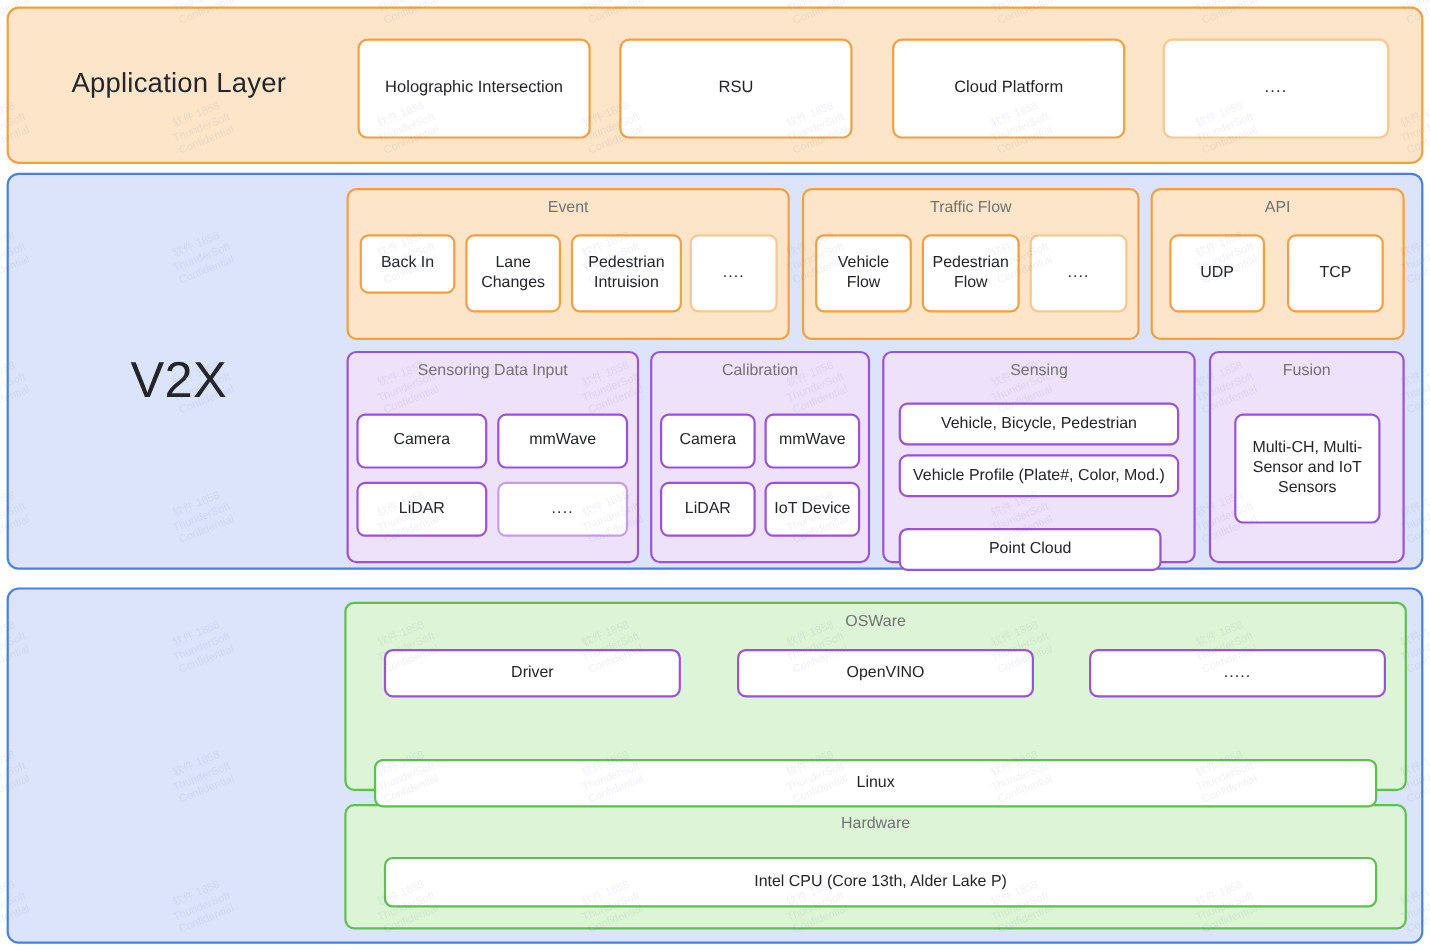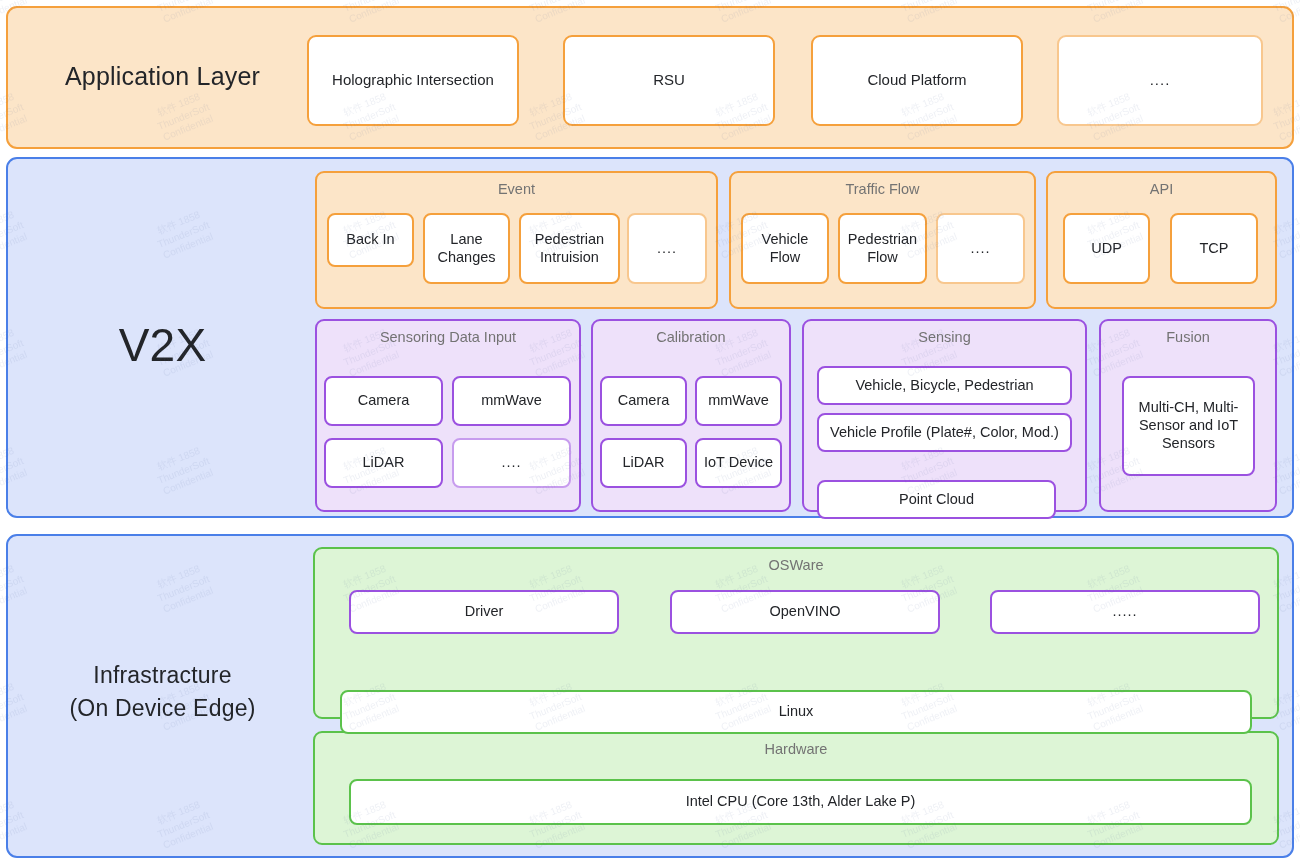--- a/index.html
+++ b/index.html
@@ -288,21 +288,21 @@
 ThunderSoft
 Confidential</span>
       <span style="left: 1272px; top: 806px;">软件 1858
 ThunderSoft
 Confidential</span>
     </div>
 
   <div class="layer layer-app"></div>
   <div class="layer-label lbl-app">Application Layer</div>
 
-  <div class="cell c-orange app-cell" style="left:307px;top:35px;width:212px;height:91px;">
+  <div class="cell c-orange app-cell" style="left:325px;top:35px;width:212px;height:91px;">
     <span>Holographic Intersection</span>
   </div>
   <div class="cell c-orange app-cell" style="left:563px;top:35px;width:212px;height:91px;">
     <span>RSU</span>
   </div>
   <div class="cell c-orange app-cell" style="left:811px;top:35px;width:212px;height:91px;">
     <span>Cloud Platform</span>
   </div>
   <div class="cell c-orange-faint app-cell dots" style="left:1057px;top:35px;width:206px;height:91px;">
     <span>....</span>
@@ -396,24 +396,20 @@
   </div>
 
   <div class="group g-purple" style="left:1099px;top:319px;width:178px;height:193px;">
     <div class="gtitle">Fusion</div>
   </div>
   <div class="cell c-purple" style="left:1122px;top:376px;width:133px;height:100px;">
     <span>Multi-CH, Multi-<br>Sensor and IoT<br>Sensors</span>
   </div>
 
   <div class="layer layer-infra"></div>
-  <div class="layer-label lbl-infra">
-    <div>Infrastracture</div>
-    <div>(On Device Edge)</div>
-  </div>
 
   <div class="group g-green" style="left:313px;top:547px;width:966px;height:172px;">
     <div class="gtitle">OSWare</div>
   </div>
   <div class="cell c-purple" style="left:349px;top:590px;width:270px;height:44px;">
     <span>Driver</span>
   </div>
   <div class="cell c-purple" style="left:670px;top:590px;width:270px;height:44px;">
     <span>OpenVINO</span>
   </div>

